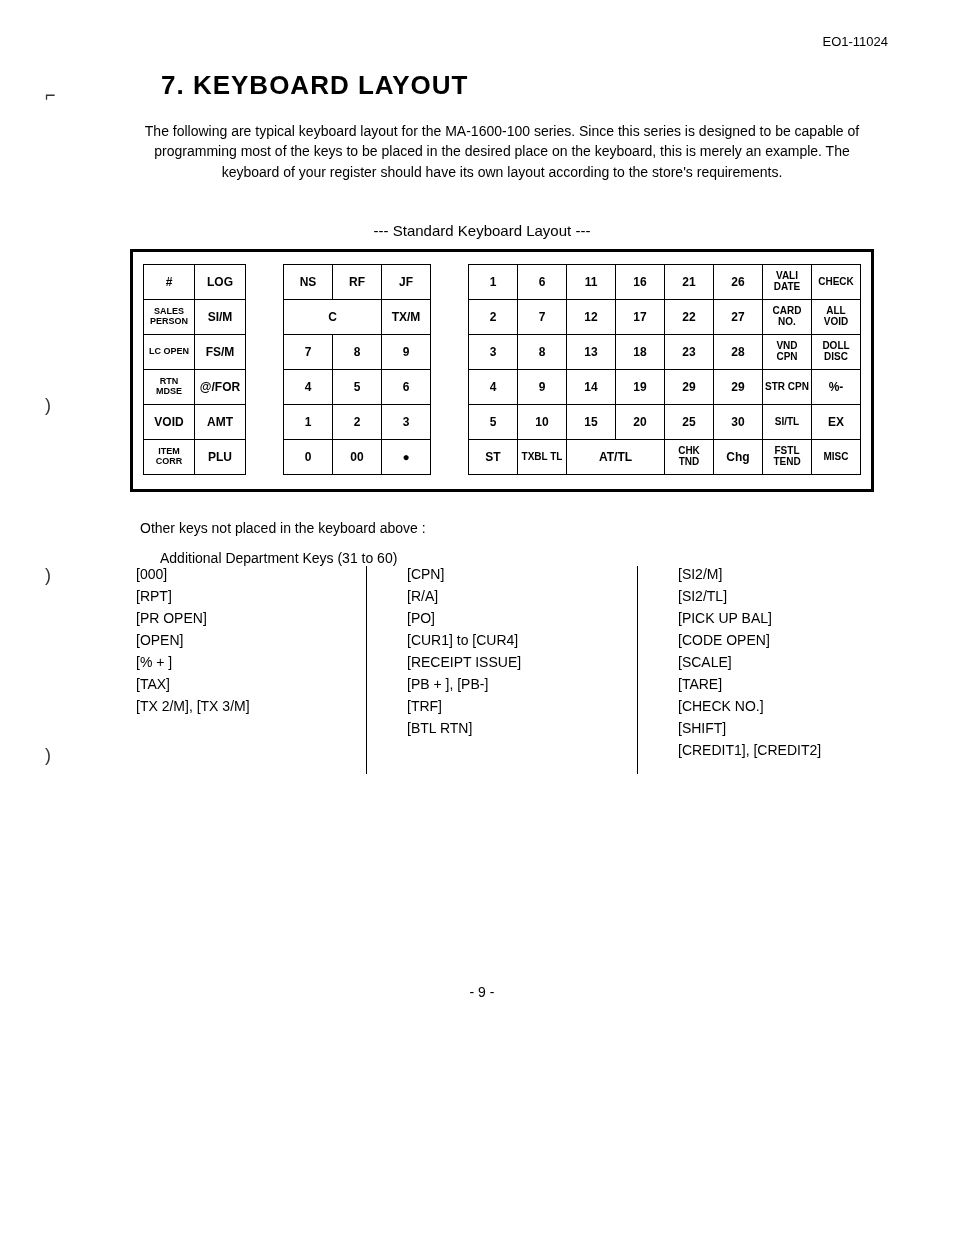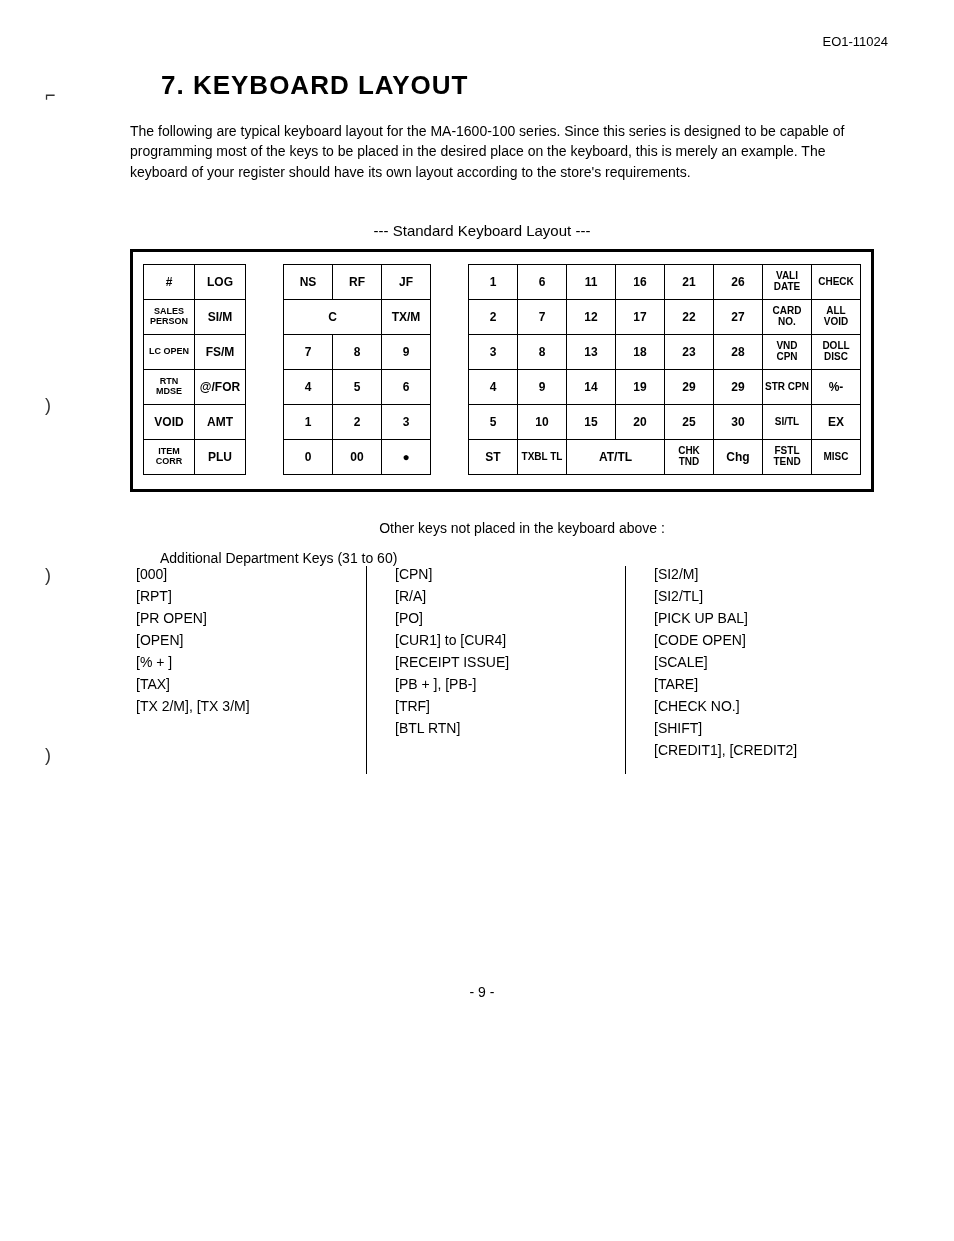--- a/index.html
+++ b/index.html
@@ -28,20 +28,21 @@
   }
   h1 {
     font-size: 26px;
     font-weight: bold;
     margin: 40px 0 20px 101px;
     letter-spacing: 1px;
   }
   .intro {
     margin: 0 30px 40px 70px;
     line-height: 1.45;
+    text-align: center;
   }
   .kbd-caption {
     text-align: center;
     margin: 18px 0 10px 0;
     font-size: 15px;
   }
   .kbd-frame {
     border: 3px solid #000;
     padding: 12px 10px 14px 10px;
     margin: 0 30px 0 70px;
@@ -64,30 +65,29 @@
     line-height: 1.05;
   }
   .blk1 td { width: 46px; }
   .blk1 td.small { font-size: 9px; }
   .blk2 td { width: 44px; }
   .blk3 td { width: 44px; }
   .blk3 td.lbl { font-size: 10px; }
   .other-heading {
     margin: 28px 0 14px 80px;
     font-size: 14px;
-    text-align: center;
   }
   .add-dept {
     margin: 0 0 0 100px;
     font-size: 14px;
   }
   .cols {
     display: flex;
     margin-left: 70px;
-    gap: 0;
+    gap: 12px;
   }
   .col {
     border-right: 1.5px solid #000;
     padding: 0 30px 10px 6px;
     min-width: 200px;
   }
   .col:last-child { border-right: none; }
   .col div { margin-bottom: 6px; font-size: 14px; }
   .col:first-child { border-left: none; border-right:1.5px solid #000; }
   .page-num {

